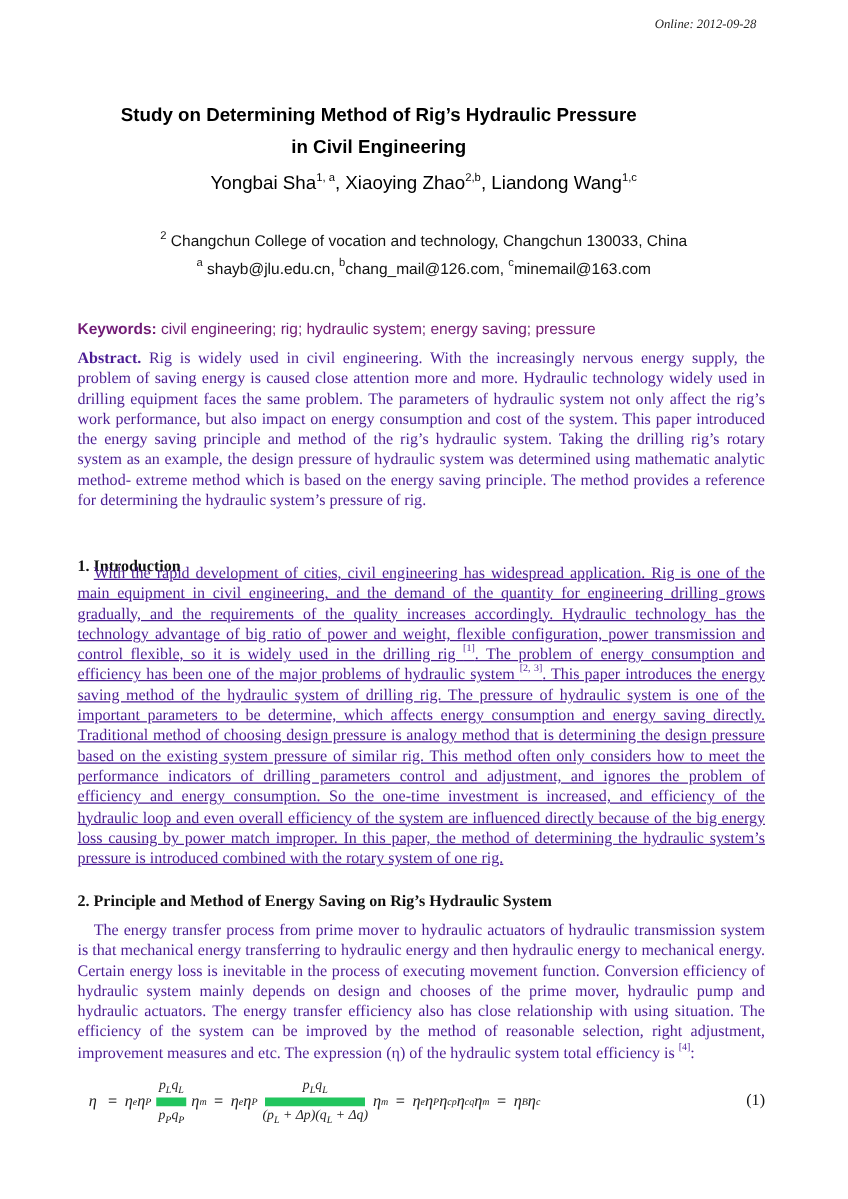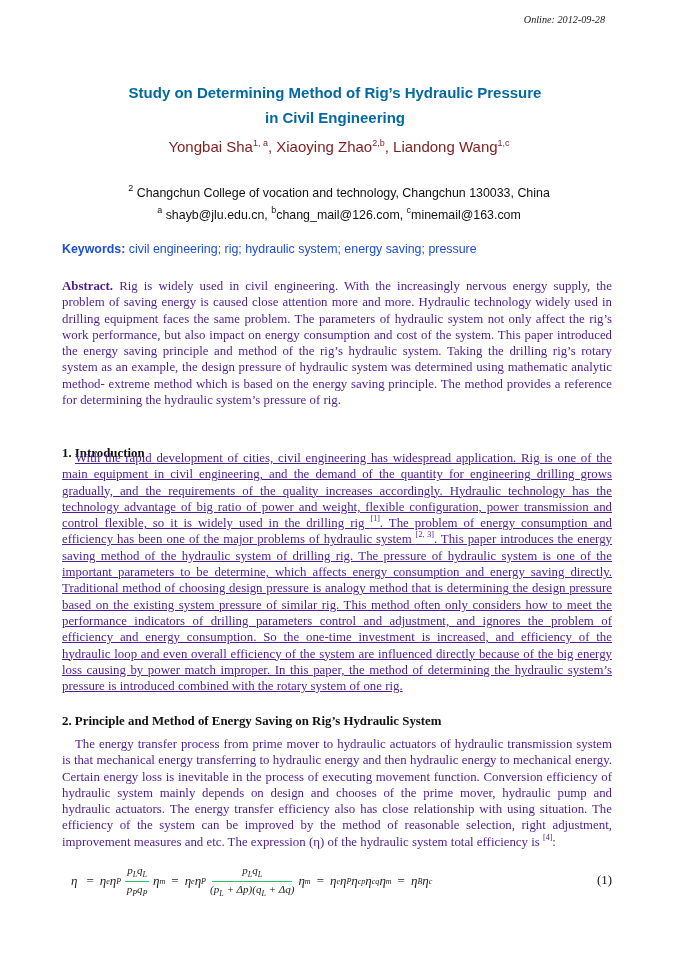--- a/index.html
+++ b/index.html
@@ -1,45 +1,45 @@
 <!DOCTYPE html>
 <html><head>
 <meta charset="utf-8">
 <style>
   html, body { margin: 0; padding: 0; background: #ffffff; }
   body { width: 678px; height: 959px; position: relative; overflow: hidden; color: #111; }
   .page { position: absolute; left: 0; top: 0; width: 678px; height: 959px; }
   .hdr { position: absolute; font-family: "Liberation Serif", serif; font-style: italic; font-size: 10.2px; line-height: 10.6px; color: #222; }
   .hdr-left { left: 61px; top: 15px; }
   .hdr-right { right: 73px; top: 15px; }
-  .title { position: absolute; left: 0; width: 606px; top: 80px; text-align: center; font-family: "Liberation Sans", sans-serif; font-weight: bold; font-size: 15px; line-height: 25px; color: #0369a1; padding-left: 32px; }
-  .authors { position: absolute; left: 0; width: 678px; top: 138px; text-align: center; font-family: "Liberation Sans", sans-serif; font-size: 15px; color: #7f1d1d; }
+  .title { position: absolute; left: 0; width: 606px; top: 80px; text-align: center; font-family: "Liberation Sans", sans-serif; font-weight: bold; font-size: 15px; line-height: 25px; color: #000000; }
+  .authors { position: absolute; left: 0; width: 678px; top: 138px; text-align: center; font-family: "Liberation Sans", sans-serif; font-size: 15px; color: #000000; }
   .authors sup, .aff sup { font-size: 9px; vertical-align: 6px; line-height: 0; }
   .aff { position: absolute; left: 0; width: 678px; text-align: center; font-family: "Liberation Sans", sans-serif; font-size: 12.4px; color: #111; }
   .aff1 { top: 164px; }
   .aff2 { top: 186px; }
   .aff3 { top: 208px; }
-  .keywords { position: absolute; left: 62px; top: 242px; font-family: "Liberation Sans", sans-serif; font-size: 12.4px; color: #1d4ed8; }
+  .keywords { position: absolute; left: 62px; top: 256px; font-family: "Liberation Sans", sans-serif; font-size: 12.4px; color: #701a75; }
   .keywords b { font-weight: bold; }
   .para { position: absolute; left: 62px; width: 550px; font-family: "Liberation Serif", serif; font-size: 12.85px; line-height: 16.3px; text-align: justify; color: #4c1d95; }
   .para.indent { text-indent: 13px; }
   .para sup { font-size: 8px; vertical-align: 6px; line-height: 0; }
   .abstract { top: 278px; }
   .sec { position: absolute; left: 62px; font-family: "Liberation Serif", serif; font-weight: bold; font-size: 12.85px; color: #111; }
   .sec1 { top: 418px; margin-top: 28px; }
   .intro { top: 450px; text-decoration: underline; }
   .sec2 { top: 714px; }
   .sec2p { top: 736px; }
   .eq { position: absolute; left: 62px; top: 864px; width: 550px; height: 36px; font-family: "Liberation Serif", serif; font-style: italic; font-size: 13px; color: #222; }
   .eq .row { position: absolute; left: 6px; top: 0; display: flex; align-items: center; height: 34px; white-space: nowrap; }
   .eq .sym { margin: 0 3px; }
   .eq .op { font-style: normal; margin: 0 6px; }
   .eq sub { font-size: 8px; }
   .frac { display: inline-flex; flex-direction: column; align-items: center; margin: 0 4px; font-size: 11px; }
-  .frac .num { border-bottom: 1px solid #22c55e; padding: 0 2px 1px 2px; }
+  .frac .num { border-bottom: 7px solid #22c55e; padding: 0 2px 1px 2px; }
   .frac .den { padding-top: 1px; }
   .eqnum { position: absolute; right: 0; top: 9px; font-style: normal; font-size: 12.85px; color: #111; }
 </style>
 </head>
 <body>
 
 <div class="page">
 
   <div class="hdr hdr-right">Online: 2012-09-28</div>
 

